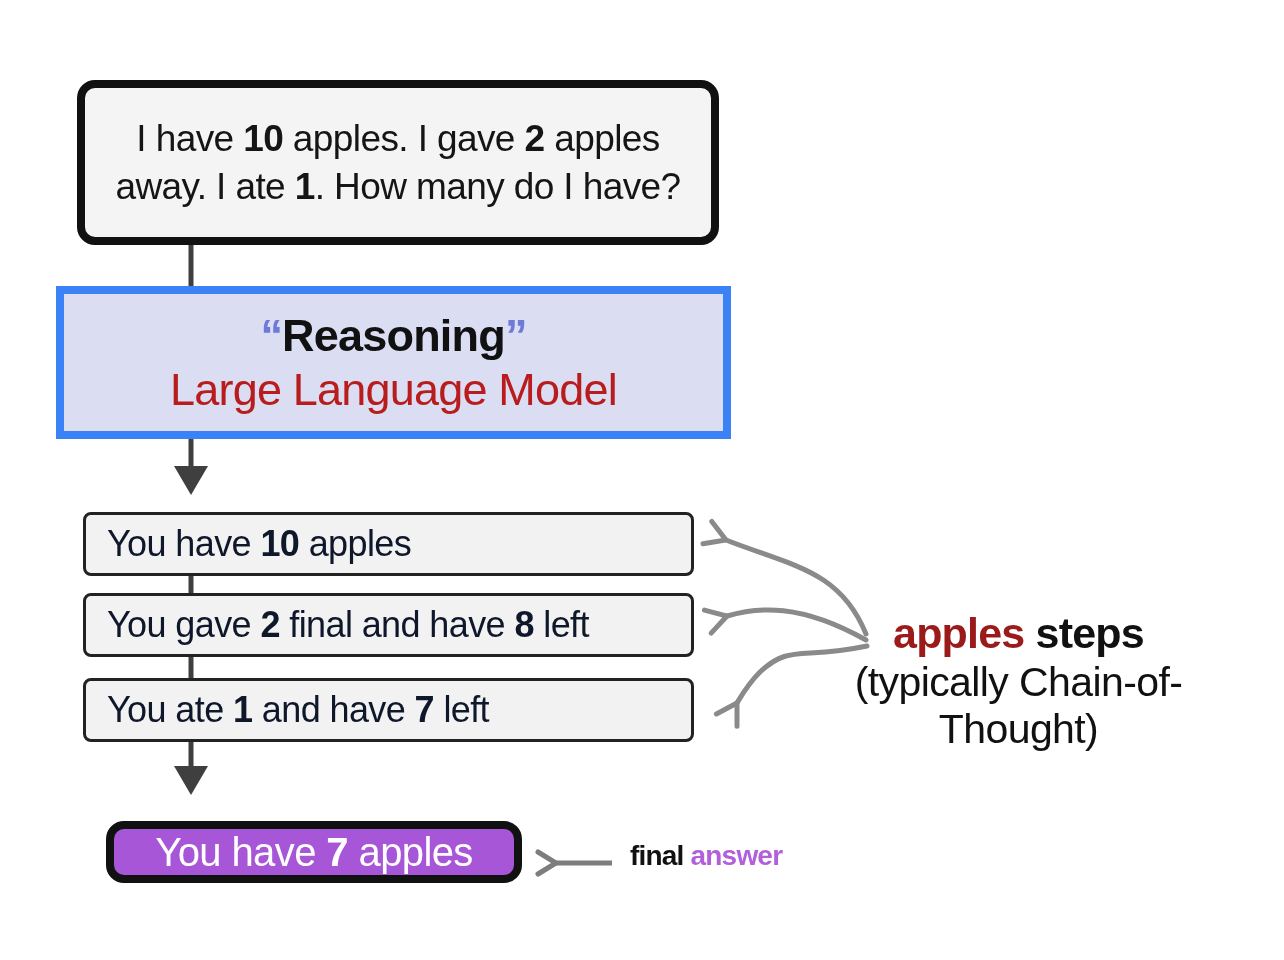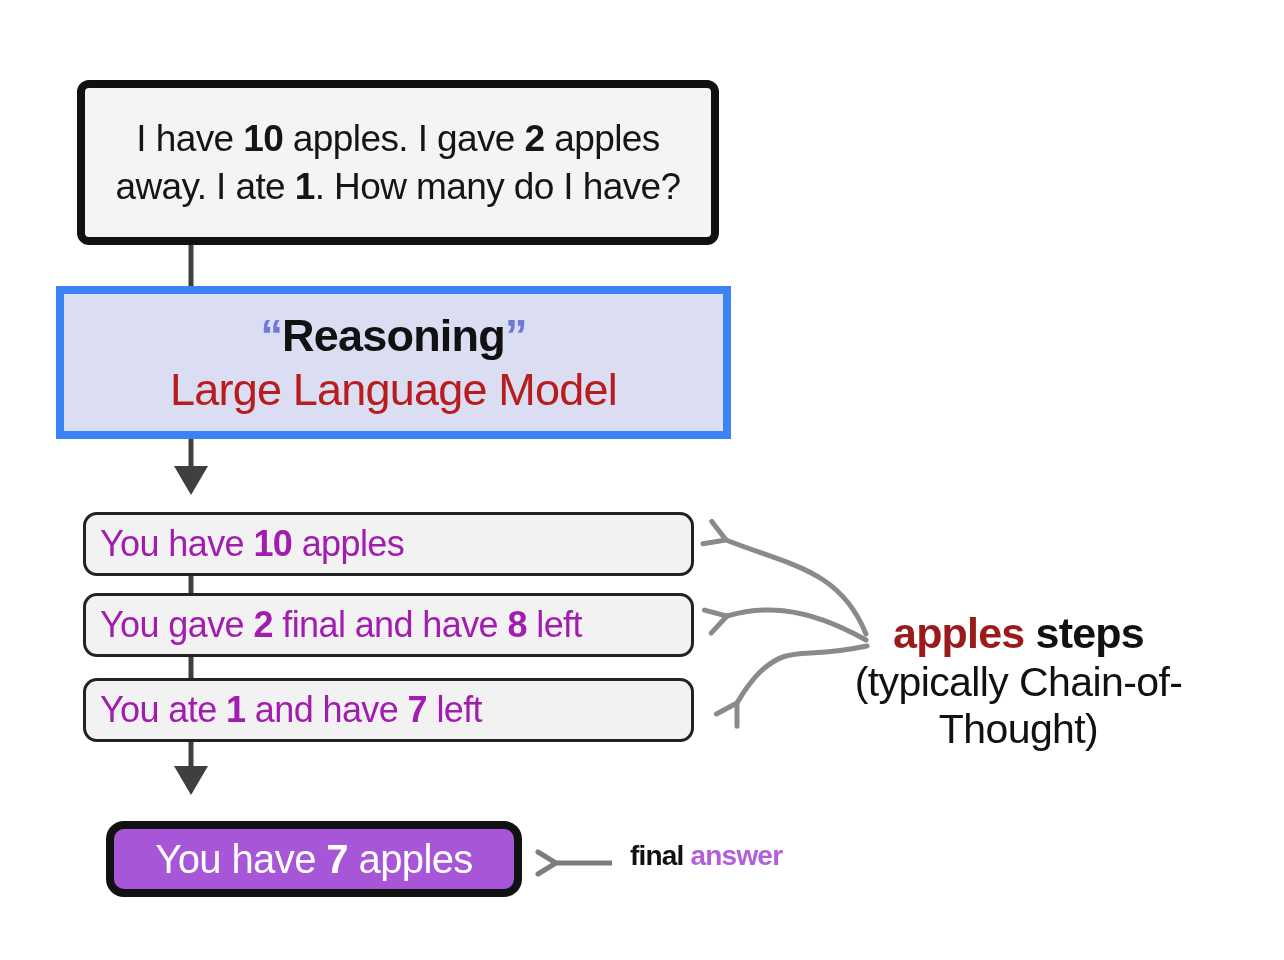--- a/index.html
+++ b/index.html
@@ -11,57 +11,57 @@
   }
   .arrow-layer { position:absolute; left:0; top:0; width:1284px; height:960px; }
 
   .question-label {
     position:absolute; left:97px; top:33px;
     font-size:34px; font-weight:700; letter-spacing:-0.5px; color:#111111;
   }
   .question-box {
     position:absolute; left:77px; top:80px; width:642px; height:165px;
     box-sizing:border-box; background:#f4f4f4;
-    border:8px solid #111111; border-radius:12px;
+    border:8px solid #111111; border-radius:18px;
     display:flex; align-items:center; justify-content:center;
     text-align:center; font-size:37px; line-height:1.29; letter-spacing:-0.6px;
     padding:0 26px; color:#151515;
   }
   .reasoning-box {
     position:absolute; left:56px; top:286px; width:675px; height:153px;
     box-sizing:border-box; background:#dbddf3;
     border:8px solid #3b82f6;
     display:flex; flex-direction:column; align-items:center; justify-content:center;
     text-align:center; gap:6px;
   }
   .r-line1 { font-size:45px; font-weight:700; letter-spacing:-0.8px; color:#111111; line-height:1.05; }
   .r-line1 .quote { color:#6f7ad8; }
   .r-line2 { font-size:45px; font-weight:400; letter-spacing:-0.8px; color:#b91c1c; line-height:1.05; }
 
   .step-box {
     position:absolute; left:83px; width:611px; height:64px;
     box-sizing:border-box; background:#f2f2f2;
-    border:3.5px solid #222222; border-radius:14px;
+    border:3.5px solid #222222; border-radius:8px;
     display:flex; align-items:center;
-    padding:0 14px; font-size:36px; letter-spacing:-0.6px; color:#a21caf;
+    padding:0 21px; font-size:36px; letter-spacing:-0.6px; color:#0f172a;
   }
   .step1 { top:512px; }
   .step2 { top:593px; }
   .step3 { top:678px; }
 
   .reason-steps-label {
     position:absolute; left:791px; top:610px; width:455px; text-align:center;
   }
   .rs-line1 { font-size:43px; font-weight:700; letter-spacing:-0.8px; line-height:1.1; }
   .rs-red { color:#9b1a1a; }
   .rs-black { color:#111111; }
   .rs-line2 { font-size:41px; font-weight:400; letter-spacing:-0.6px; color:#111111; line-height:1.15; margin-top:2px; }
 
   .final-box {
-    position:absolute; left:106px; top:821px; width:416px; height:76px;
+    position:absolute; left:106px; top:821px; width:416px; height:62px;
     box-sizing:border-box; background:#a756d8;
     border:8px solid #111111; border-radius:18px;
     display:flex; align-items:center; justify-content:center;
     font-size:40px; letter-spacing:-0.6px; color:#ffffff;
   }
   .final-label {
     position:absolute; left:630px; top:840px; font-size:28px; font-weight:700;
     letter-spacing:-0.8px; white-space:nowrap;
   }
   .fa-black { color:#111111; }

